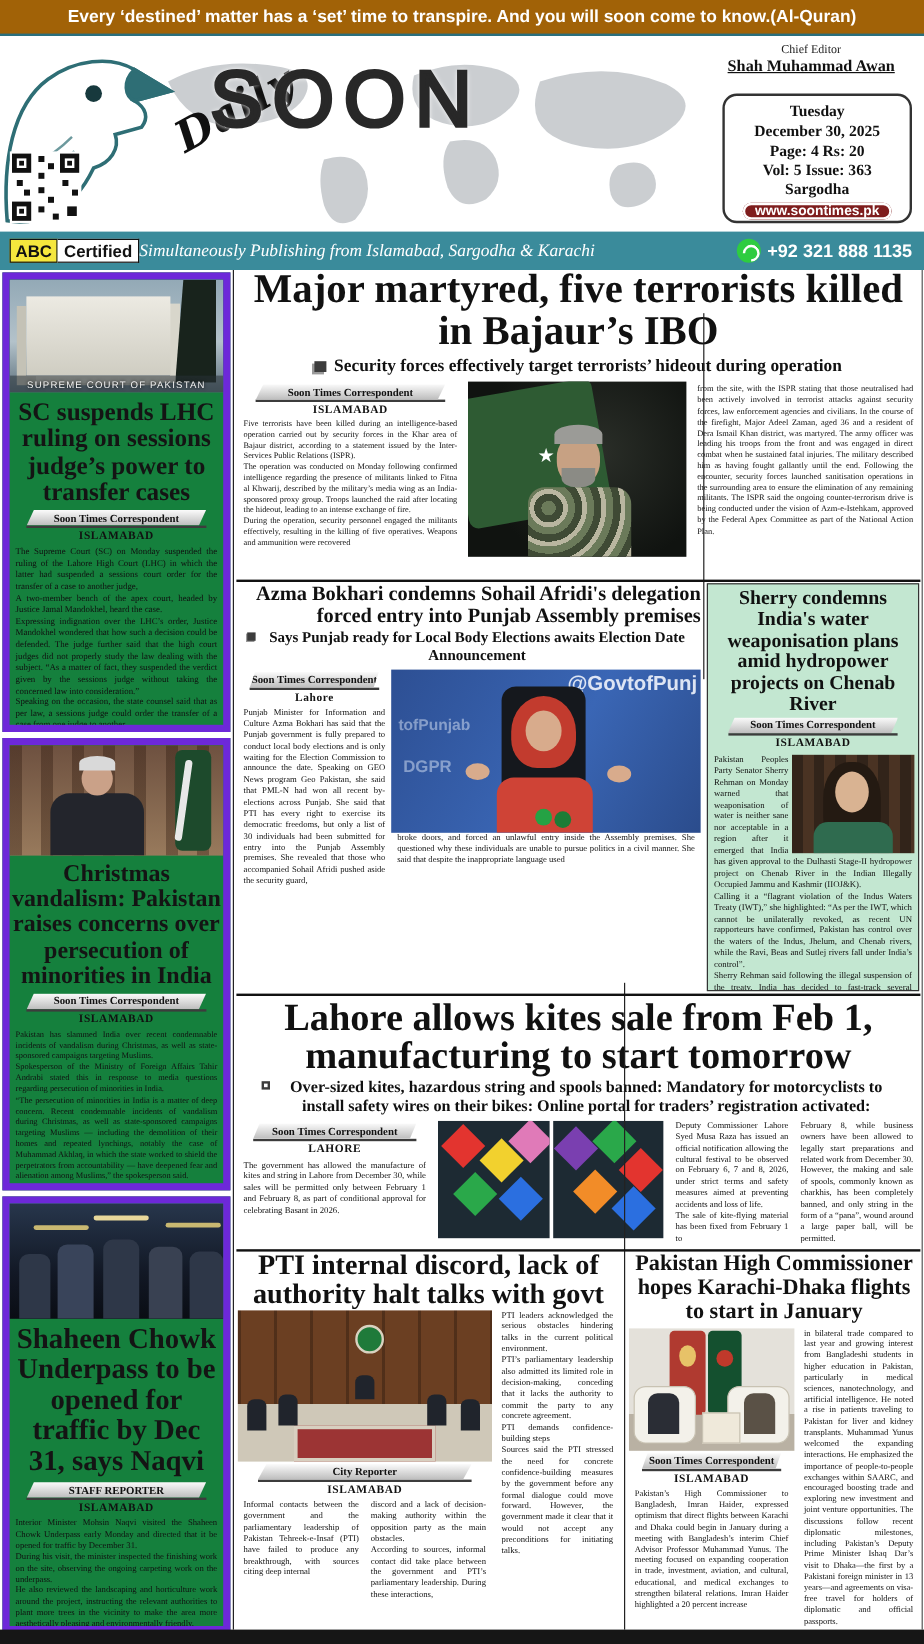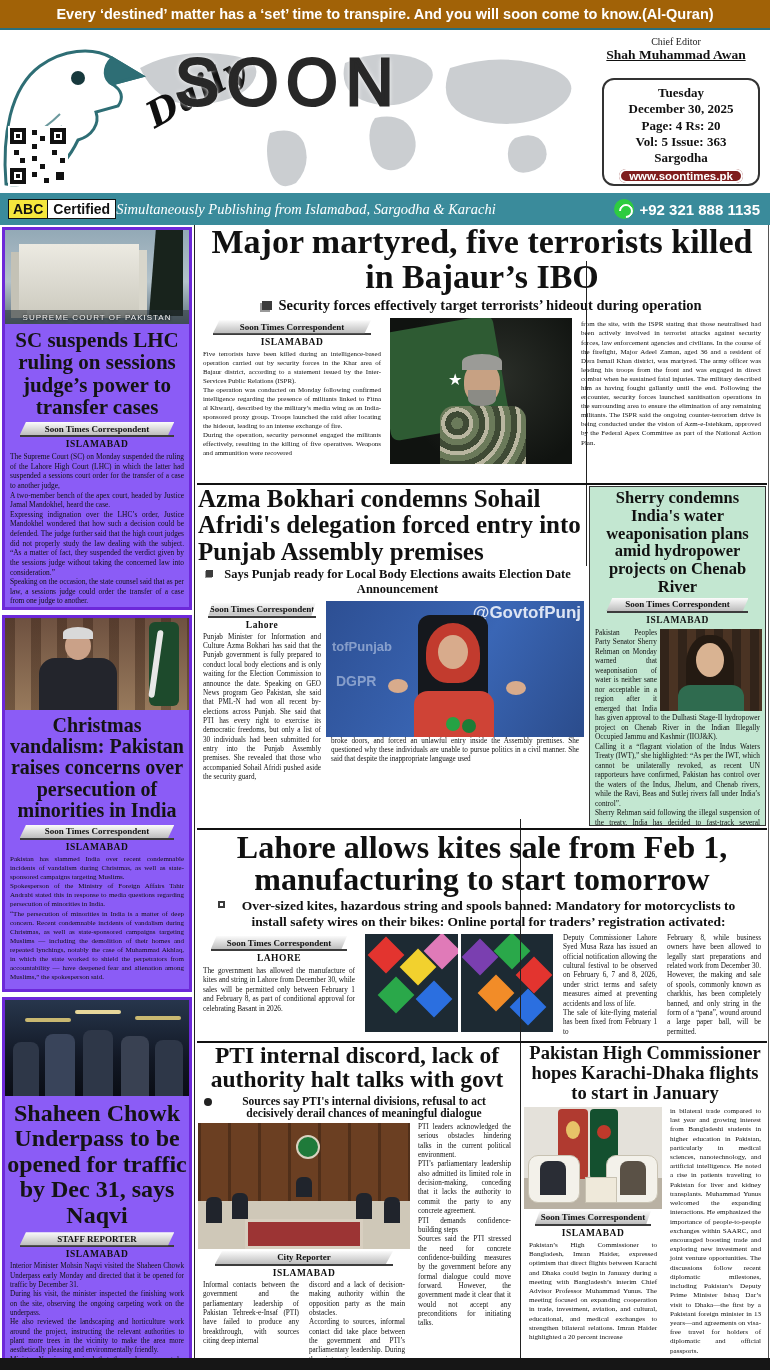--- a/index.html
+++ b/index.html
@@ -49,21 +49,21 @@
   .content { position:absolute; left:0; top:225px; width:770px; height:1145px; }
   .vline-left  { position:absolute; left:194px; top:0; bottom:12px; width:1px; background:#222; }
   .vline-right { position:absolute; right:1px; top:0; bottom:12px; width:1px; background:#555; }
   .vline-az    { position:absolute; left:586px; top:36px; height:305px; width:1px; background:#222; }
   .vline-ph    { position:absolute; left:520px; top:594px; bottom:12px; width:1px; background:#222; }
   .hline { position:absolute; left:197px; right:3px; height:2px; background:#111; }
   .hl1 { top:258px; } .hl2 { top:603px; } .hl3 { top:816px; }
   .bottom-bar { position:absolute; left:0; right:0; bottom:0; height:12px; background:#161616; }
 
   .left-col { position:absolute; left:2px; top:2px; width:190px; }
-  .lstory { background:#8b5cf6; border:3px solid #6d28d9; margin-bottom:5px; overflow:hidden; padding-bottom:0; }
+  .lstory { background:#15803d; border:6px solid #6d28d9; margin-bottom:5px; overflow:hidden; padding-bottom:0; }
 
   .ph { position:relative; overflow:hidden; }
   .photo-cap { position:absolute; left:0; right:0; bottom:2px; text-align:center; color:#f2f2f2;
     font-size:8px; letter-spacing:1px; text-shadow:0 0 3px #000; font-family:"Liberation Sans", sans-serif; }
 
   .lhead { font-weight:bold; text-align:center; line-height:1.06; padding:5px 2px 2px; color:#141414; }
   .h-sc { font-size:21px; } .h-xmas { font-size:20px; } .h-shaheen { font-size:24px; }
 
   .rib-wrap { width:84%; margin:2px auto 0; border-bottom:2px solid #3c3c3c; }
   .ribbon { text-align:center; font-size:9px; font-weight:bold; padding:1.5px 0;
@@ -85,21 +85,21 @@
   .st-bajaur .subhead { font-size:14.5px; margin:3px 0 4px; }
   .row { display:flex; }
   .st-bajaur .c1 { width:188px; }
   .st-bajaur .c1 .body { font-size:6.9px; }
   .st-bajaur .phw { width:182px; margin:0 4px; }
   .st-bajaur .c2 { flex:1; }
   .st-bajaur .c2 .body { font-size:7px; padding-top:2px; }
 
   
   .st-azma { left:198px; top:261px; width:386px; height:340px; }
-  .st-azma h2 { font-size:25px; text-align:left; line-height:1.05; font-weight:bold; }
+  .st-azma h2 { font-size:17px; text-align:right; line-height:1.05; font-weight:bold; }
   .st-azma .subhead { font-size:12.5px; margin:2px 8px 4px; }
   .st-azma .c1 { width:128px; }
   .st-azma .c1 .body { font-size:7.2px; }
   .st-azma .rt { flex:1; display:flex; flex-direction:column; }
   .st-azma .cols { display:flex; }
   .st-azma .cols .body { flex:1; font-size:7.2px; }
 
   
   .st-sherry { left:589px; top:261px; width:177px; height:340px; background:#c3e7d1; border:1px solid #333; padding:2px 3px; }
   .st-sherry h2 { font-size:16.5px; text-align:center; line-height:1.08; font-weight:bold; }
@@ -479,24 +479,20 @@
       </div>
       <div class="c3">
         <div class="body">February 8, while business owners have been allowed to legally start preparations and related work from December 30.
 However, the making and sale of spools, commonly known as charkhis, has been completely banned, and only string in the form of a “pana”, wound around a large paper ball, will be permitted.</div>
       </div>
     </div>
   </section>
 
   <section class="story st-pti">
     <h1>PTI internal discord, lack of authority halt talks with govt</h1>
-    <div class="subhead">
-      <span class="dot-bullet"></span>
-      <span>Sources say PTI's internal divisions, refusal to act decisively derail chances of meaningful dialogue</span>
-    </div>
     <div class="row">
       <div class="lft">
         <div class="ph ph-pti">
           <i class="panel"></i>
             <i class="emb"></i>
             <i class="carpet"></i>
           <i class="pp" style="left:8px;"></i>
             <i class="pp" style="left:34px;bottom:30px;"></i>
           <i class="pp" style="right:10px;"></i>
             <i class="pp" style="right:38px;bottom:30px;"></i>

